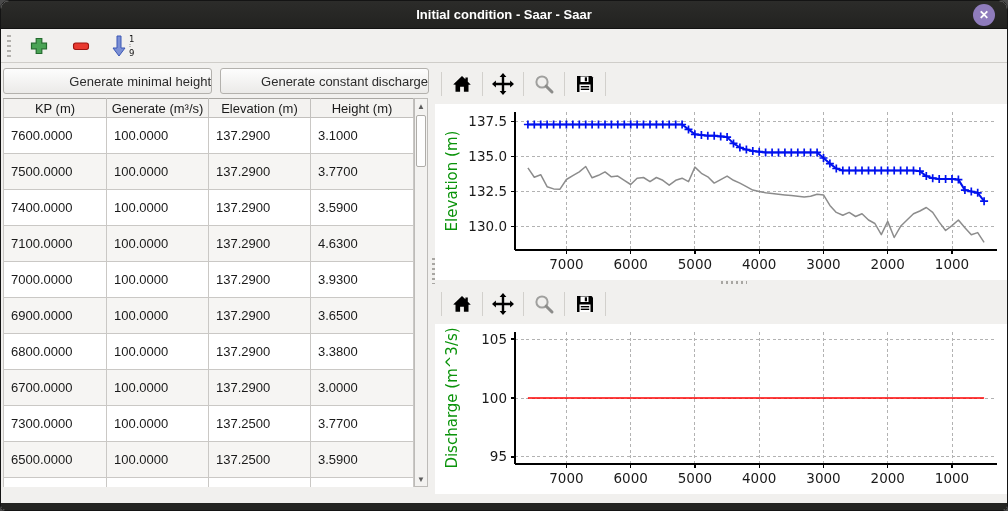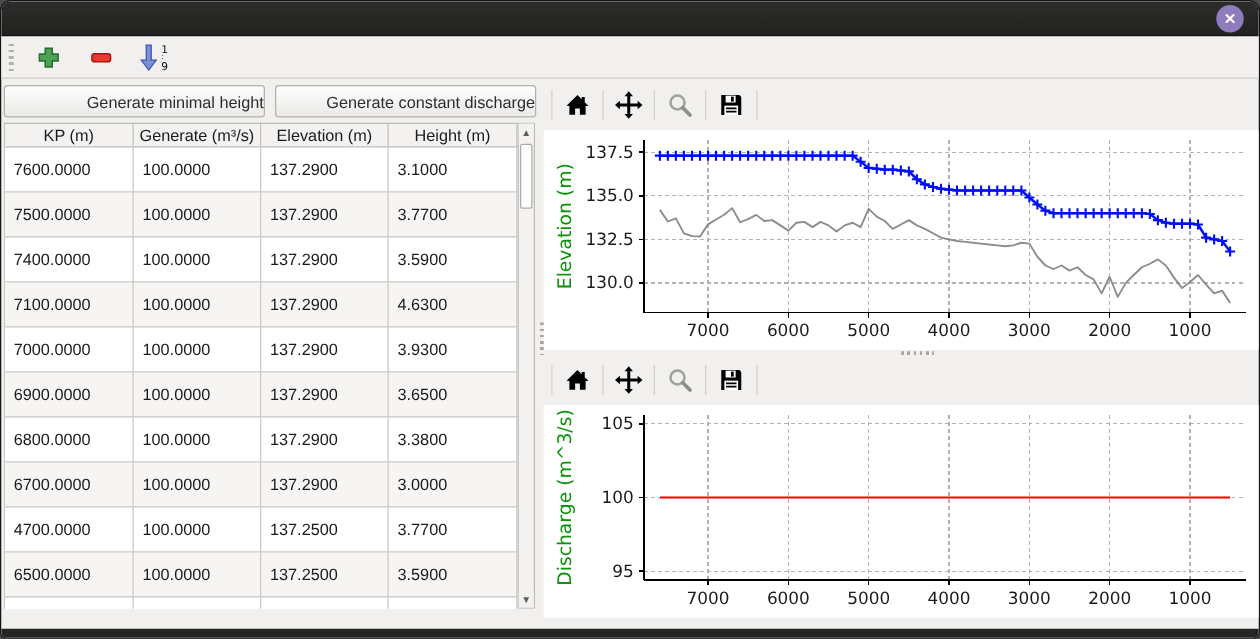--- a/index.html
+++ b/index.html
@@ -83,20 +83,21 @@
   .canvas svg { display: block; }
   
   .bottom-strip { height: 9px; background: #242422; }
 </style>
 </head>
 <body>
 
 <div class="window">
 
   <div class="titlebar">
+    <span class="title">Initial condition - Saar - Saar</span>
     <span class="close-btn">✕</span>
   </div>
 
   <div class="main-toolbar">
     <span class="gripper"></span>
     <span class="tb-btn">
       <svg width="20" height="20" viewBox="0 0 20 20">
         <path d="M7.2 2.5h5.6v4.7h4.7v5.6h-4.7v4.7H7.2v-4.7H2.5V7.2h4.7z" fill="#4aa355" stroke="#246b2e" stroke-width="1.2"></path>
       </svg>
     </span>
@@ -181,21 +182,21 @@
                 <td>137.2900</td>
                 <td>3.3800</td>
               </tr>
               <tr>
                 <td>6700.0000</td>
                 <td>100.0000</td>
                 <td>137.2900</td>
                 <td>3.0000</td>
               </tr>
               <tr>
-                <td>4700.0000</td>
+                <td>7300.0000</td>
                 <td>100.0000</td>
                 <td>137.2500</td>
                 <td>3.7700</td>
               </tr>
               <tr>
                 <td>6500.0000</td>
                 <td>100.0000</td>
                 <td>137.2500</td>
                 <td>3.5900</td>
               </tr>

